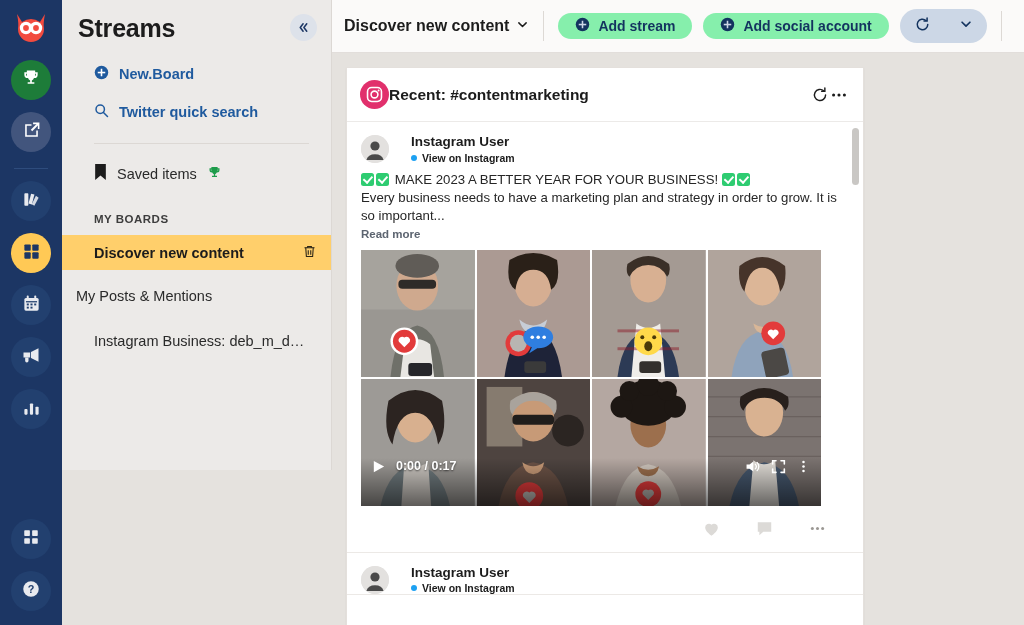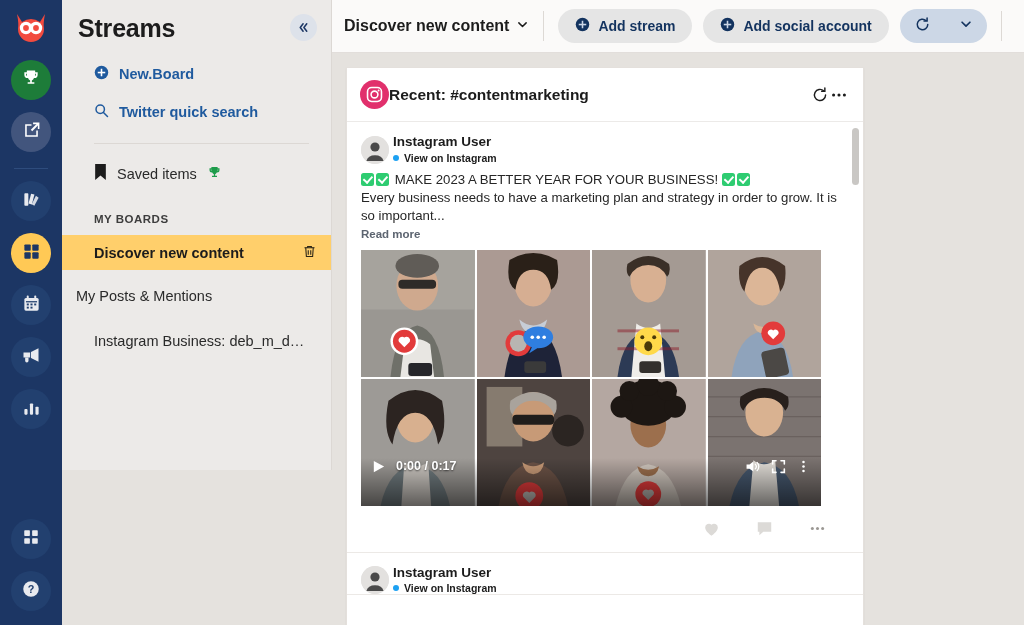--- a/index.html
+++ b/index.html
@@ -100,22 +100,22 @@
     padding-left: 12px; flex: 0 0 53px;
   }
   .board-select {
     display: flex; align-items: center; gap: 7px;
     font-size: 16px; font-weight: bold; color: #1c1c1c;
     cursor: pointer; padding-right: 14px;
   }
   .tb-divider { width: 1px; height: 30px; background: #ddd9d5; }
   .pill {
     display: flex; align-items: center; gap: 8px;
-    height: 34px; padding: 0 17px;
-    background: #e5e5e5; border-radius: 17px;
+    height: 26px; padding: 0 17px;
+    background: #86efac; border-radius: 17px;
     color: #13335f; font-size: 14px; font-weight: bold;
     cursor: pointer; white-space: nowrap;
   }
   .tb-group { display: flex; align-items: center; gap: 11px; padding: 0 14px; }
   .refresh-pill {
     display: flex; align-items: center;
     height: 34px; background: #ccd7e6; border-radius: 17px;
     cursor: pointer;
   }
   .refresh-pill .rp-seg {
@@ -153,21 +153,21 @@
     position: absolute; right: 2px; top: 2px; width: 7px; bottom: 2px;
     background: transparent;
   }
   .scrollbar-thumb {
     position: absolute; right: 2px; top: 4px;
     width: 7px; height: 57px; border-radius: 4px;
     background: #c9c7c4; cursor: pointer;
   }
 
   .post { padding: 12px 14px 0 14px; border-bottom: 1px solid #ece9e6; }
-  .post-hdr { display: flex; align-items: flex-end; gap: 4px; }
+  .post-hdr { display: flex; align-items: center; gap: 22px; }
   .avatar {
     width: 28px; height: 28px; border-radius: 50%;
     background: #e3e1df; flex: 0 0 28px;
     display: flex; align-items: center; justify-content: center;
     overflow: hidden;
   }
   .post-user { font-size: 13.5px; font-weight: bold; color: #1c1c1c; line-height: 1.15; }
   .post-src {
     font-size: 10.5px; font-weight: bold; color: #1c1c1c;
     display: flex; align-items: center; gap: 5px; margin-top: 2px;

